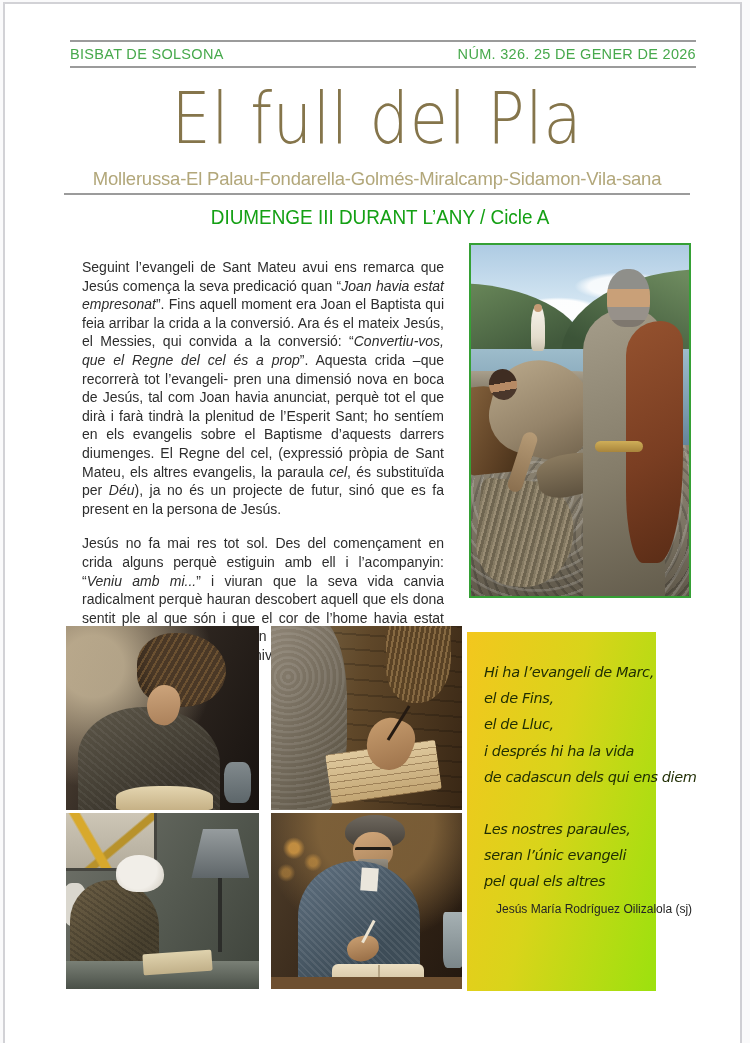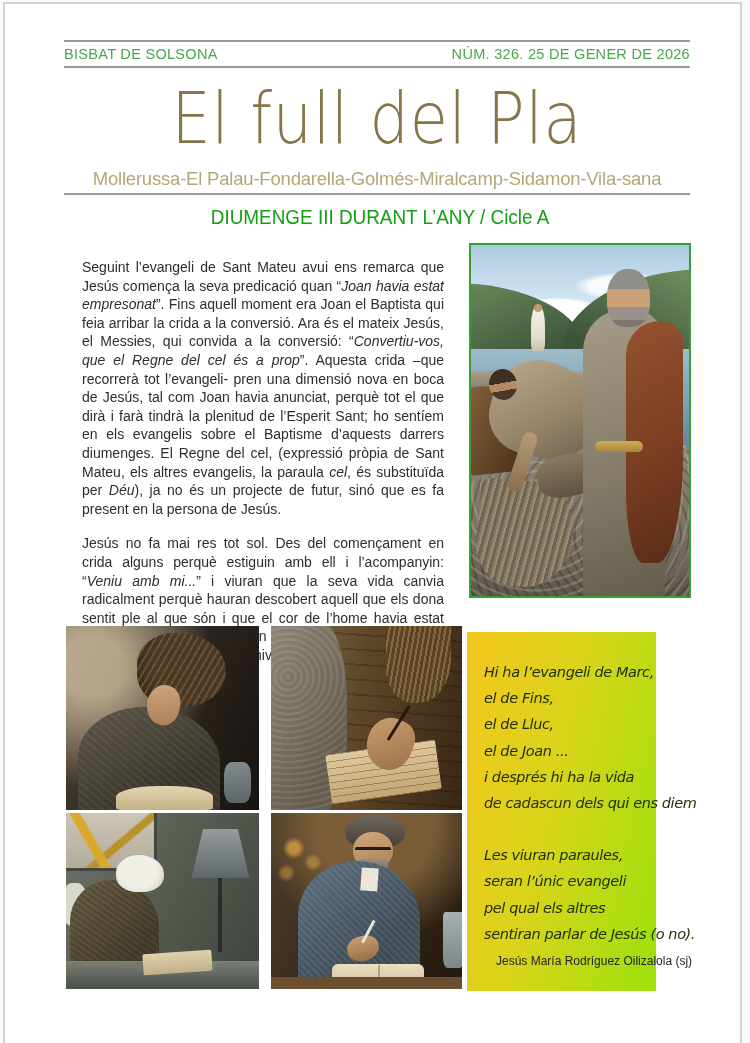--- a/index.html
+++ b/index.html
@@ -9,21 +9,21 @@
     background:#fafafb;
     font-family:"Liberation Sans", sans-serif;
   }
   .sheet {
     position:absolute; left:3px; top:2px; width:739px; height:1041px;
     background:#ffffff;
     border-top:2px solid #d2d2d6; border-left:2px solid #d2d2d6; border-right:2px solid #cfcfd4;
   }
   
   .header-bar {
-    position:absolute; left:59px; top:36px; width:626px; height:28px;
+    position:absolute; left:65px; top:36px; width:626px; height:28px;
     border-top:2px solid #9b9b9b; border-bottom:2px solid #9b9b9b;
     display:flex; justify-content:space-between; align-items:center;
     color:#47a94c; font-size:14.5px; letter-spacing:0.3px;
   }
   
   .masthead {
     position:absolute; left:59px; top:64px; width:626px; text-align:center;
     border-bottom:2px solid #9b9b9b; padding-bottom:3px;
   }
   .masthead-title {
@@ -305,26 +305,24 @@
       <div class="p4-table"></div>
       <div class="p4-glass"></div>
     </div>
   </div>
 
   <div class="quote-box" style="background: linear-gradient(103deg, rgb(243, 199, 30) 0%, rgb(217, 212, 26) 45%, rgb(156, 225, 14) 100%); color: rgb(31, 45, 3);">
     <div class="stanza1">
       <div class="quote-line">Hi ha l’evangeli de Marc,</div>
       <div class="quote-line">el de Fins,</div>
       <div class="quote-line">el de Lluc,</div>
-      <div class="quote-line">el de Joan ...</div>
       <div class="quote-line">i després hi ha la vida</div>
       <div class="quote-line">de cadascun dels qui ens diem</div>
     </div>
     <div class="stanza2">
-      <div class="quote-line">Les viuran paraules,</div>
+      <div class="quote-line">Les nostres paraules,</div>
       <div class="quote-line">seran l’únic evangeli</div>
       <div class="quote-line">pel qual els altres</div>
-      <div class="quote-line">sentiran parlar de Jesús (o no).</div>
     </div>
     <div class="quote-attribution">Jesús María Rodríguez Oilizalola (sj)</div>
   </div>
 
 </div>
 
 </body></html>

